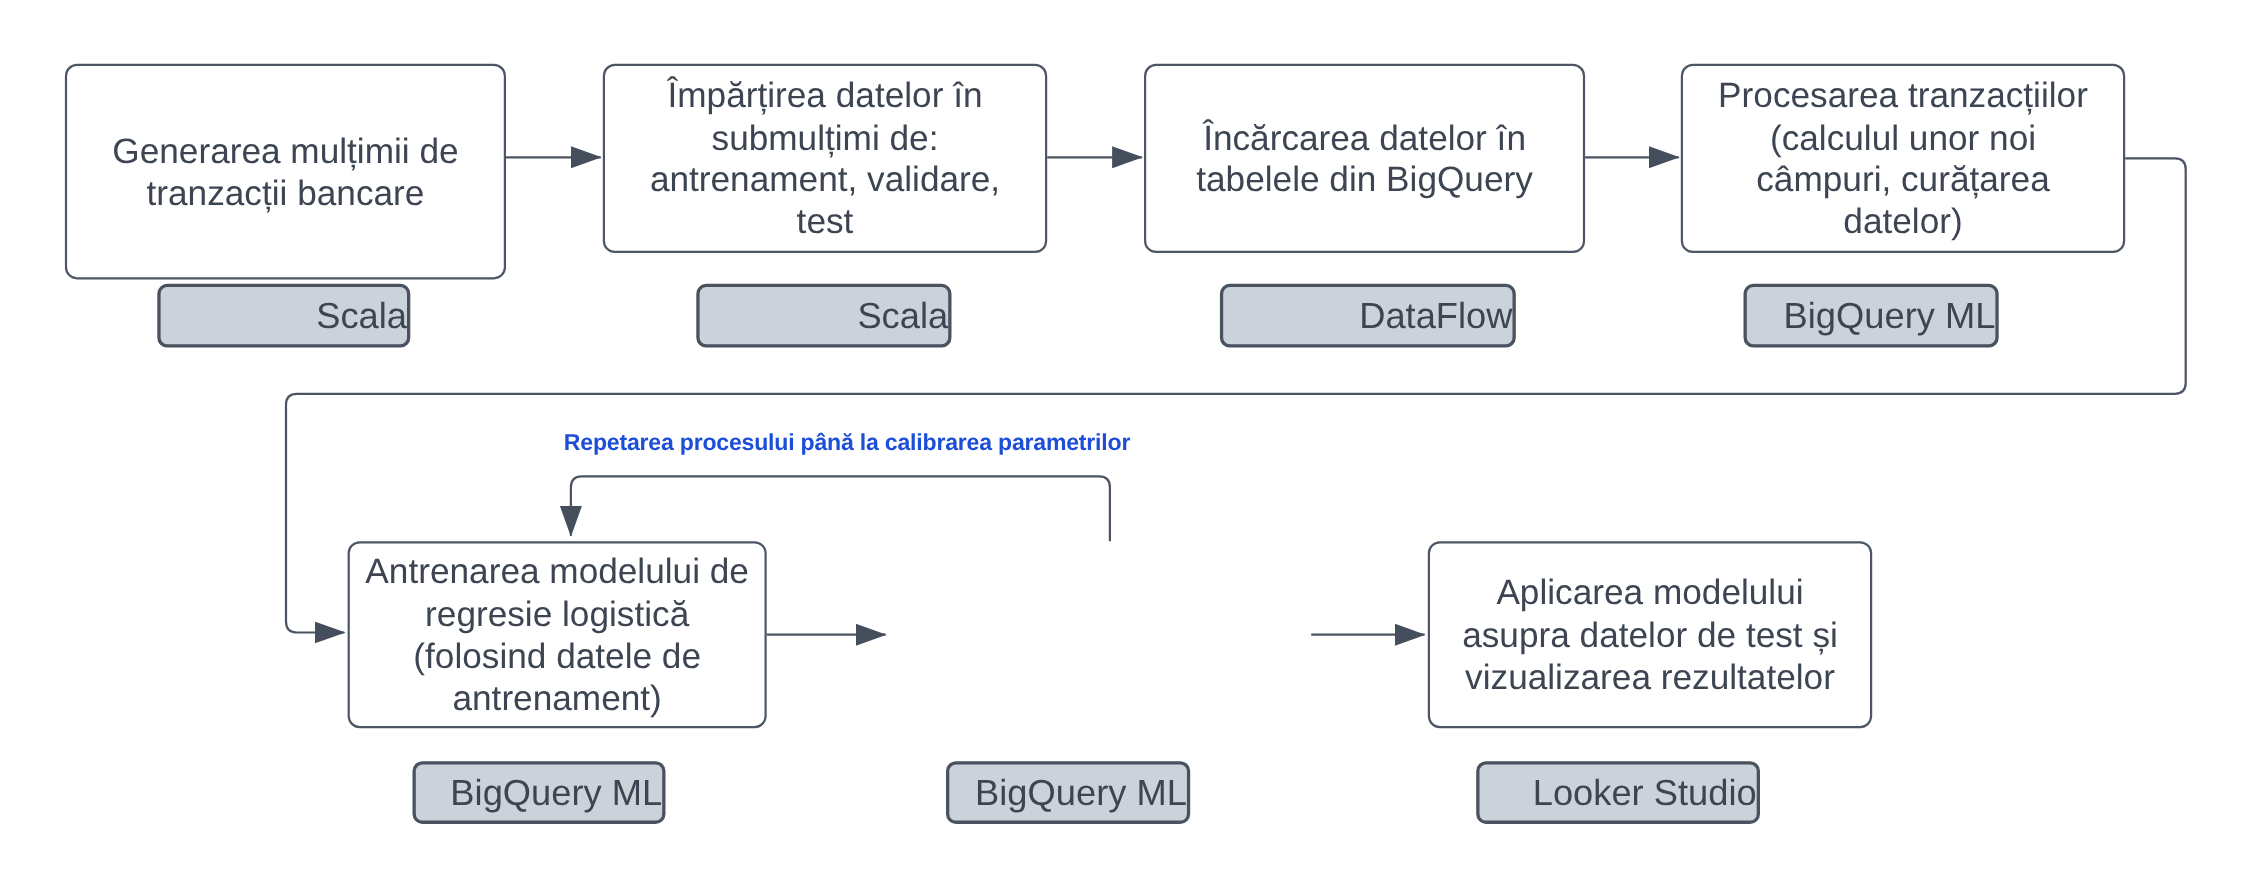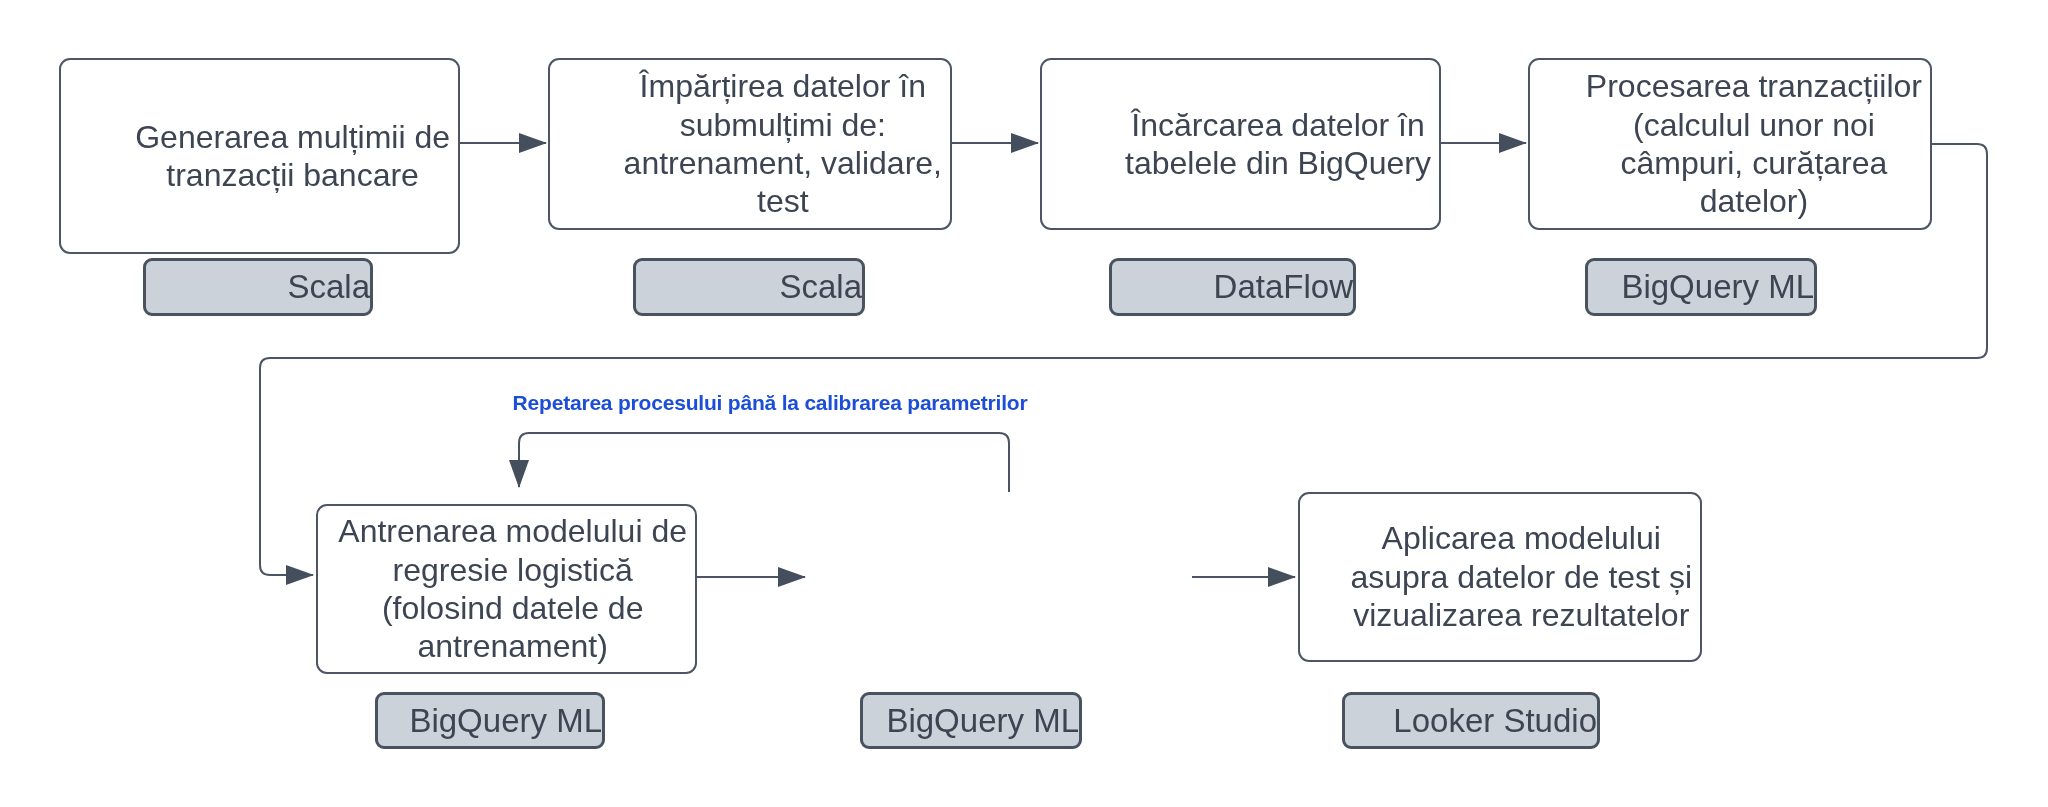--- a/index.html
+++ b/index.html
@@ -18,21 +18,21 @@
     pointer-events: none;
   }
   .node {
     position: absolute;
     box-sizing: border-box;
     background: #ffffff;
     border: 2px solid #4d5665;
     border-radius: 11px;
     display: flex;
     align-items: center;
-    justify-content: flex-end;
+    justify-content: center;
     text-align: center;
     color: #3d4552;
     font-size: 32px;
     line-height: 1.2;
     white-space: pre-line;
     padding: 4px 8px;
   }
   .badge {
     position: absolute;
     box-sizing: border-box;
@@ -98,30 +98,30 @@
 câmpuri, curățarea
 datelor)</span>
   </div>
 
   <div class="badge" style="left:143px; top:258px; width:230px; height:58px;">
     <span>Scala</span>
   </div>
   <div class="badge" style="left:633px; top:258px; width:232px; height:58px;">
     <span>Scala</span>
   </div>
-  <div class="badge" style="left:1109px; top:258px; width:247px; height:58px;padding-left:28px;">
+  <div class="badge" style="left:1109px; top:258px; width:269px; height:58px;padding-left:28px;">
     <span>DataFlow</span>
   </div>
   <div class="badge" style="left:1585px; top:258px; width:232px; height:58px;">
     <span>BigQuery ML</span>
   </div>
 
   <div class="loop-label">Repetarea procesului până la calibrarea parametrilor</div>
 
-  <div class="node" style="left:316px; top:492px; width:381px; height:170px;margin-top:12px;">
+  <div class="node" style="left:316px; top:492px; width:381px; height:170px;">
     <span>Antrenarea modelului de
 regresie logistică
 (folosind datele de
 antrenament)</span>
   </div>
   <div class="node" style="left:1298px; top:492px; width:404px; height:170px;">
     <span>Aplicarea modelului
 asupra datelor de test și
 vizualizarea rezultatelor</span>
   </div>

